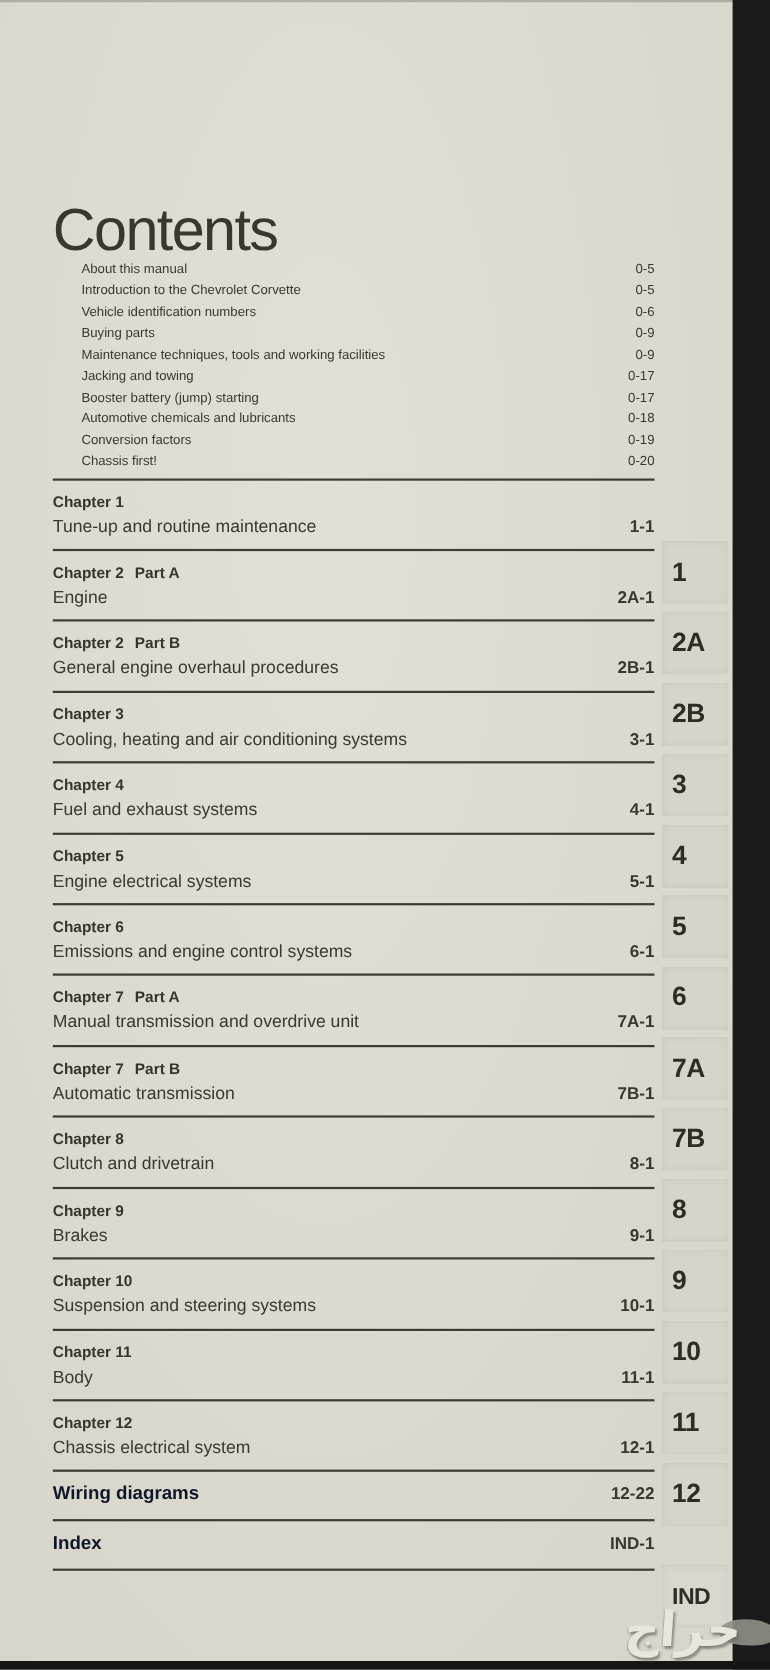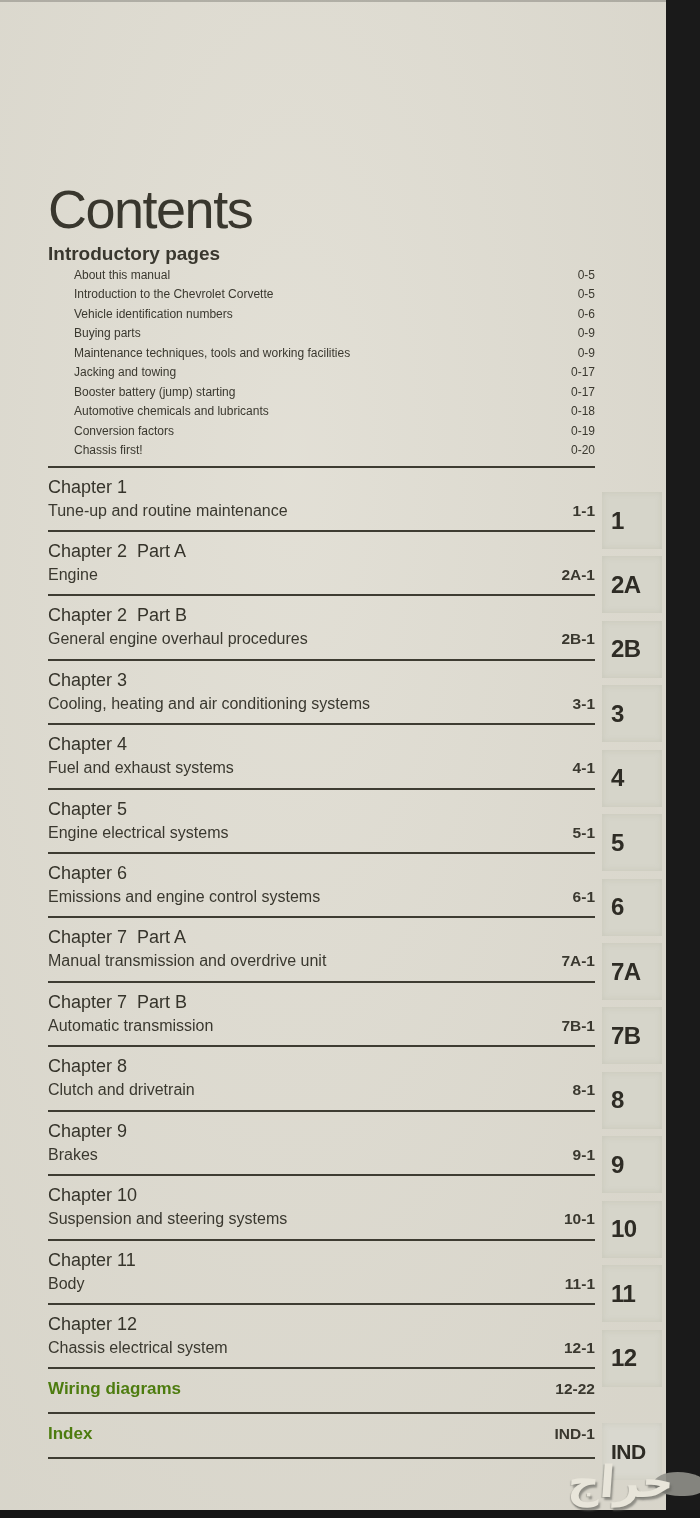--- a/index.html
+++ b/index.html
@@ -39,34 +39,34 @@
   }
   .intro-page{text-align:right;white-space:nowrap;}
 
   .chapters{margin-top:5px;}
   .chapter{
     box-sizing:border-box;
     height:64.43px;
     border-top:2px solid #3e3c32;
     padding-top:11px;
   }
-  .ch-title{font-size:18px;line-height:17px;font-weight:normal;color:#36342b;}
+  .ch-title{font-size:14px;line-height:17px;font-weight:bold;color:#36342b;}
   .ch-part{margin-left:10px;}
   .ch-line{
     display:flex;justify-content:space-between;align-items:baseline;
     margin-top:6px;font-size:16px;line-height:17px;
   }
   .ch-page{font-weight:bold;font-size:15.5px;white-space:nowrap;}
 
   .extra{
     box-sizing:border-box;height:45px;
     border-top:2px solid #3e3c32;padding-top:11px;
     display:flex;justify-content:space-between;align-items:baseline;
   }
-  .extra-label{font-size:17px;line-height:18px;font-weight:bold;color:#4d7c0f;}
+  .extra-label{font-size:17px;line-height:18px;font-weight:bold;color:#0f172a;}
   .final-rule{border-top:2px solid #3e3c32;height:0;}
 
   
   .tab{
     position:absolute;left:602px;width:60px;height:57px;
     background:#d6d5ca;
     box-shadow:inset 0 0 6px rgba(160,160,140,0.25);
     display:flex;align-items:center;
     padding-left:9px;box-sizing:border-box;
     font-weight:bold;font-size:24px;color:#2e2c25;letter-spacing:-0.5px;
@@ -92,21 +92,20 @@
 </style>
 </head>
 <body>
 
 <div class="page">
   <div class="paper-shade"></div>
   <div class="edge-top"></div>
 
   <div class="content">
     <h1 class="title">Contents</h1>
-    <h2 class="intro-heading">Introductory pages</h2>
     <div class="intro-list" id="intro-list">
         <div class="intro-row">
     <span class="intro-label">About this manual</span>
     <span class="intro-page">0-5</span>
   </div>
         <div class="intro-row">
     <span class="intro-label">Introduction to the Chevrolet Corvette</span>
     <span class="intro-page">0-5</span>
   </div>
         <div class="intro-row">

